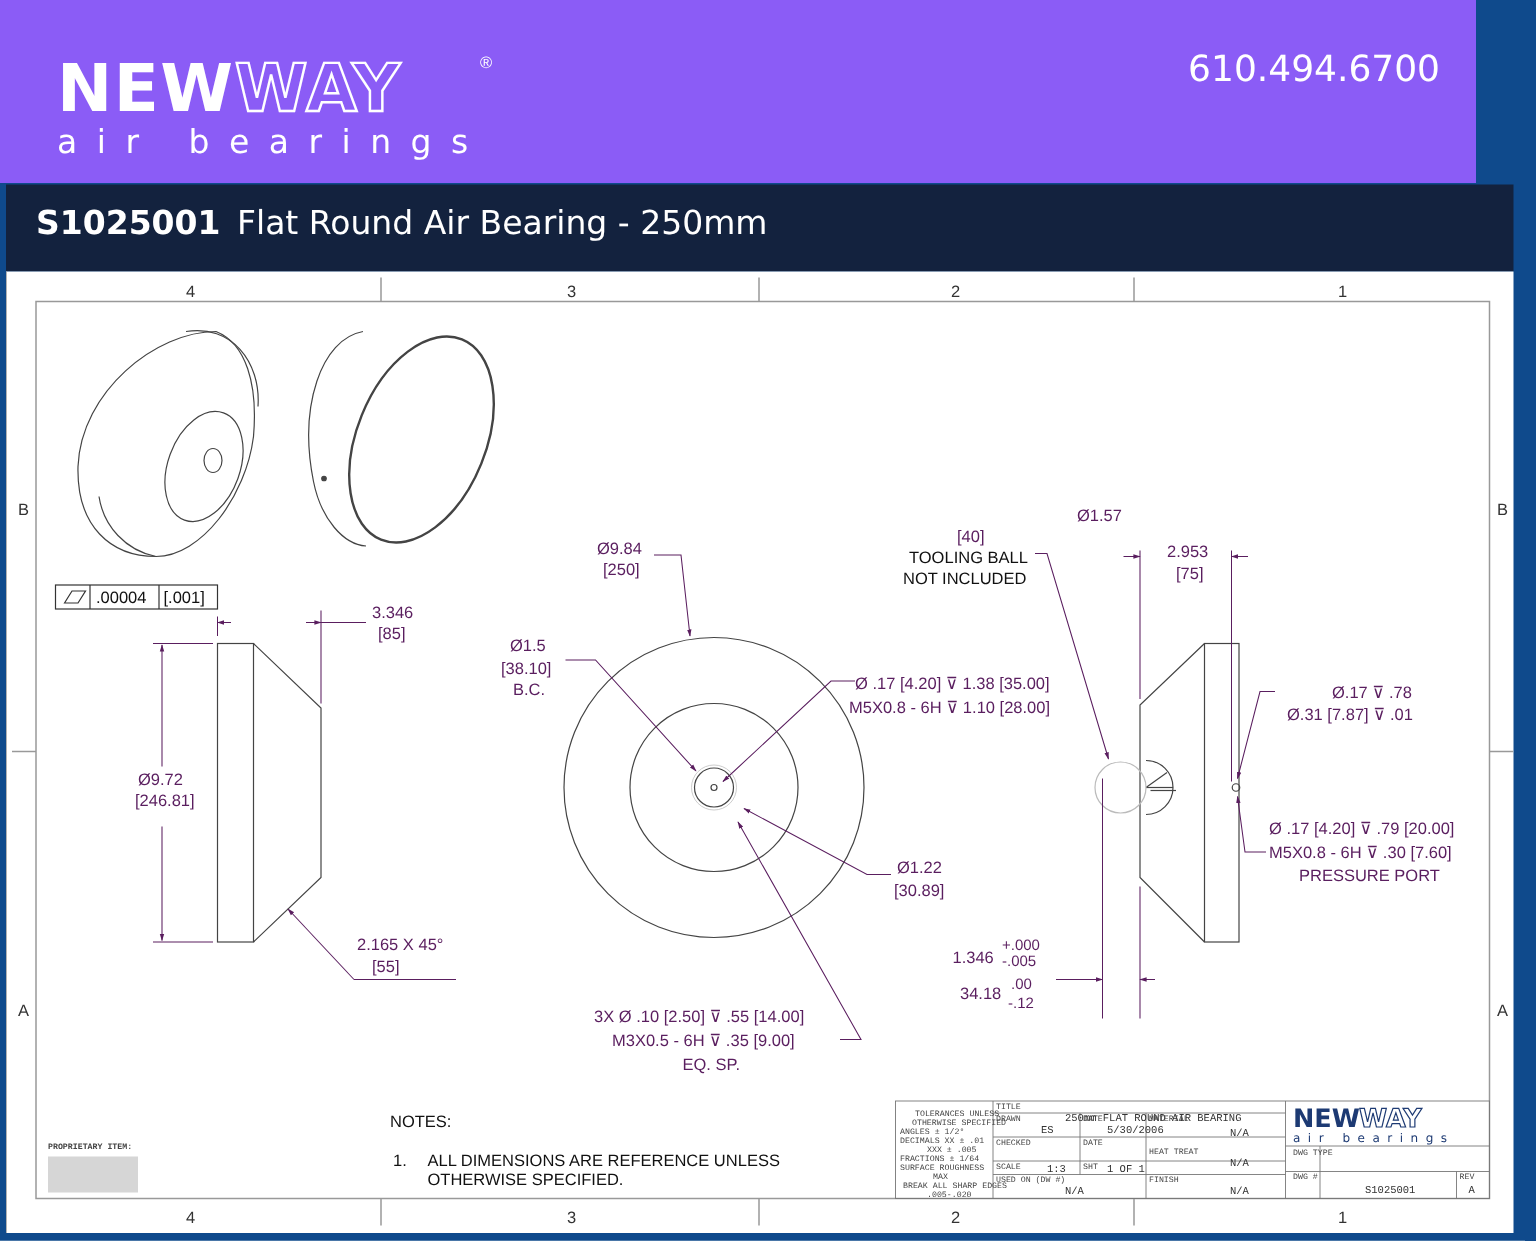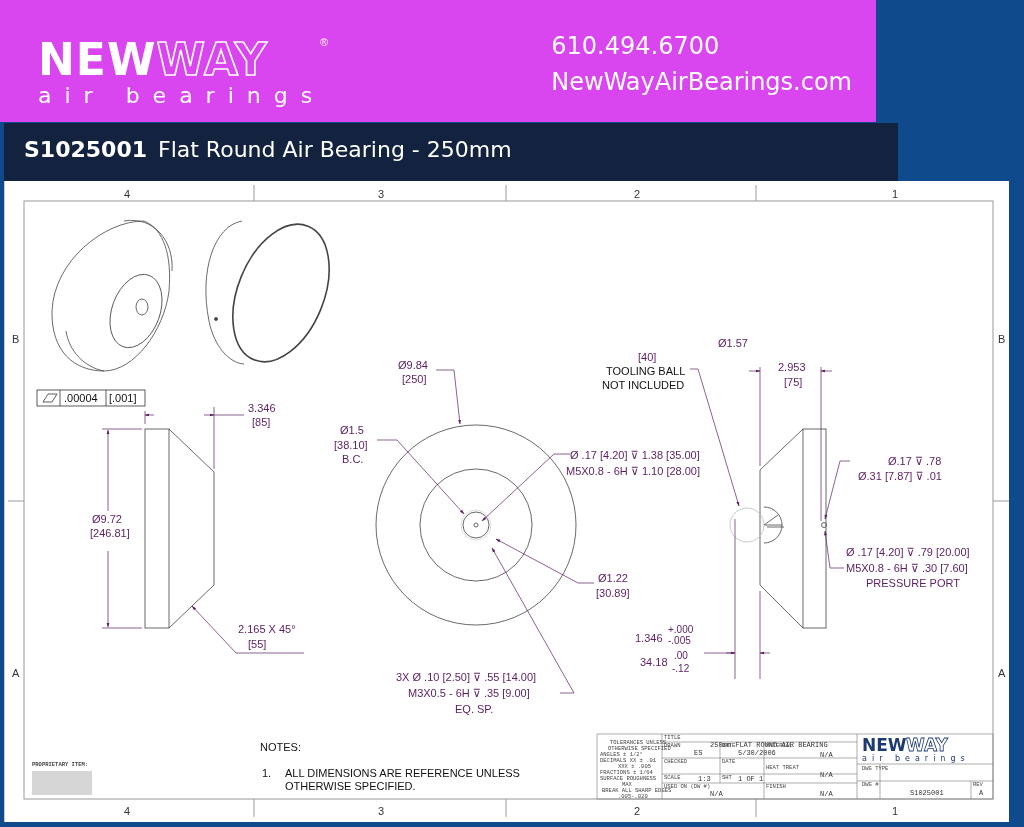--- a/index.html
+++ b/index.html
@@ -1,27 +1,27 @@
 <!DOCTYPE html>
 <html><head>
 <meta charset="utf-8">
 <style>
   * { margin:0; padding:0; box-sizing:border-box; }
   html, body { width:1024px; height:827px; overflow:hidden; background:#0f4a8c; }
   body { position:relative; font-family:"Liberation Sans", sans-serif; }
-  .header { position:absolute; left:0; top:0; width:876px; height:122px; background:#d946ef; }
+  .header { position:absolute; left:0; top:0; width:984px; height:122px; background:#8b5cf6; }
   .logo { position:absolute; left:38px; top:38px; }
   .logo-main { font-family:"DejaVu Sans", sans-serif; font-weight:bold; font-size:44px; letter-spacing:1px; line-height:44px; color:#fff; }
   .logo-main .way { color:transparent; -webkit-text-stroke:1.6px #fff; }
   .logo-reg { position:absolute; left:282px; top:-2px; font-size:11px; color:#fff; }
   .logo-sub { font-family:"DejaVu Sans", sans-serif; font-size:22px; letter-spacing:13px; color:#fff; margin-top:2px; line-height:24px; }
   .contact { position:absolute; right:24px; top:28px; text-align:left; color:#fff; font-family:"DejaVu Sans", sans-serif; }
   .contact .phone { font-size:24px; line-height:36px; }
   .contact .web { font-size:24px; line-height:36px; }
-  .titlebar { position:absolute; left:4px; top:123px; width:894px; height:58px; background:#13223e; color:#fff; }
+  .titlebar { position:absolute; left:4px; top:123px; width:1005px; height:58px; background:#13223e; color:#fff; }
   .titlebar .title { position:absolute; left:20px; top:14px; font-family:"DejaVu Sans", sans-serif; font-size:22px; }
   .titlebar .title b { font-weight:bold; margin-right:4px; }
   .sheet { position:absolute; left:4px; top:181px; width:1005px; height:641px; background:#fff; }
   .sheet svg { position:absolute; left:0; top:0; }
   .dim { fill:#5a1e5f; font-family:"Liberation Sans", sans-serif; font-size:11px; }
   .blk { fill:#111; font-family:"Liberation Sans", sans-serif; font-size:11px; }
   .zone { fill:#333; font-family:"Liberation Sans", sans-serif; font-size:11px; }
   .tb { fill:#444; font-family:"Liberation Mono", monospace; font-size:5.5px; }
   .tbv { fill:#333; font-family:"Liberation Mono", monospace; font-size:7px; }
 </style>
@@ -29,21 +29,20 @@
 <body>
 
 <div class="header">
   <div class="logo">
     <div class="logo-main"><span>NEW</span><span class="way">WAY</span></div>
     <span class="logo-reg">®</span>
     <div class="logo-sub">air bearings</div>
   </div>
   <div class="contact">
     <div class="phone">610.494.6700</div>
-    <div class="web">NewWayAirBearings.com</div>
   </div>
 </div>
 
 <div class="titlebar">
   <div class="title"><b>S1025001</b> <span>Flat Round Air Bearing - 250mm</span></div>
 </div>
 
 <div class="sheet">
 <svg width="1005" height="641" viewBox="0 0 1005 641" xmlns="http://www.w3.org/2000/svg">
   <defs>

